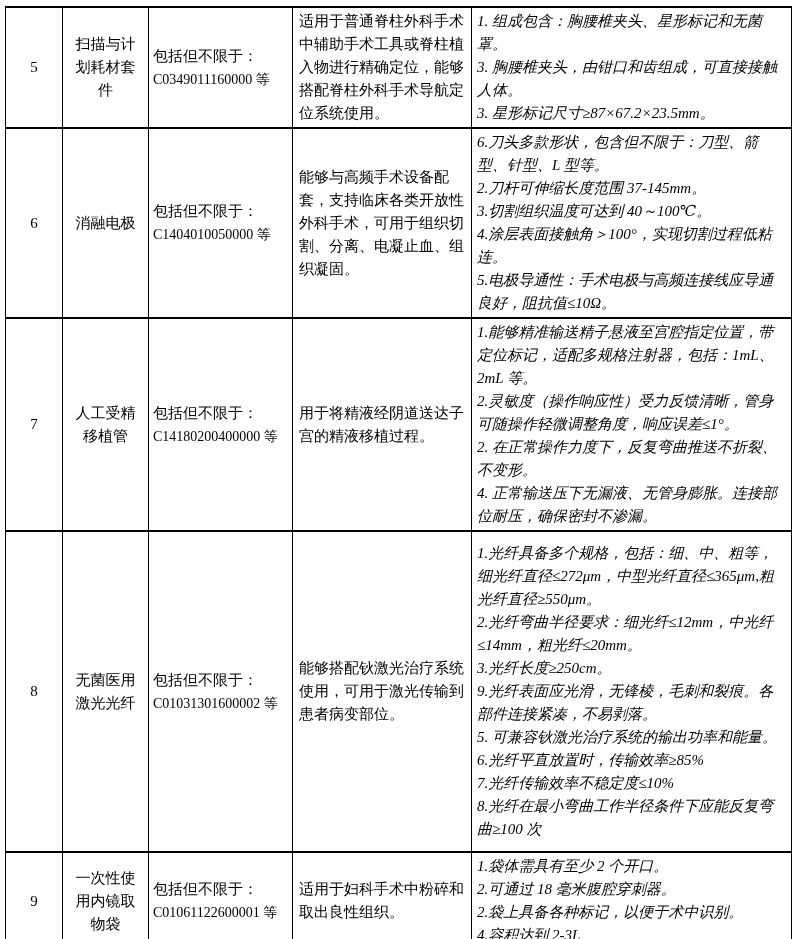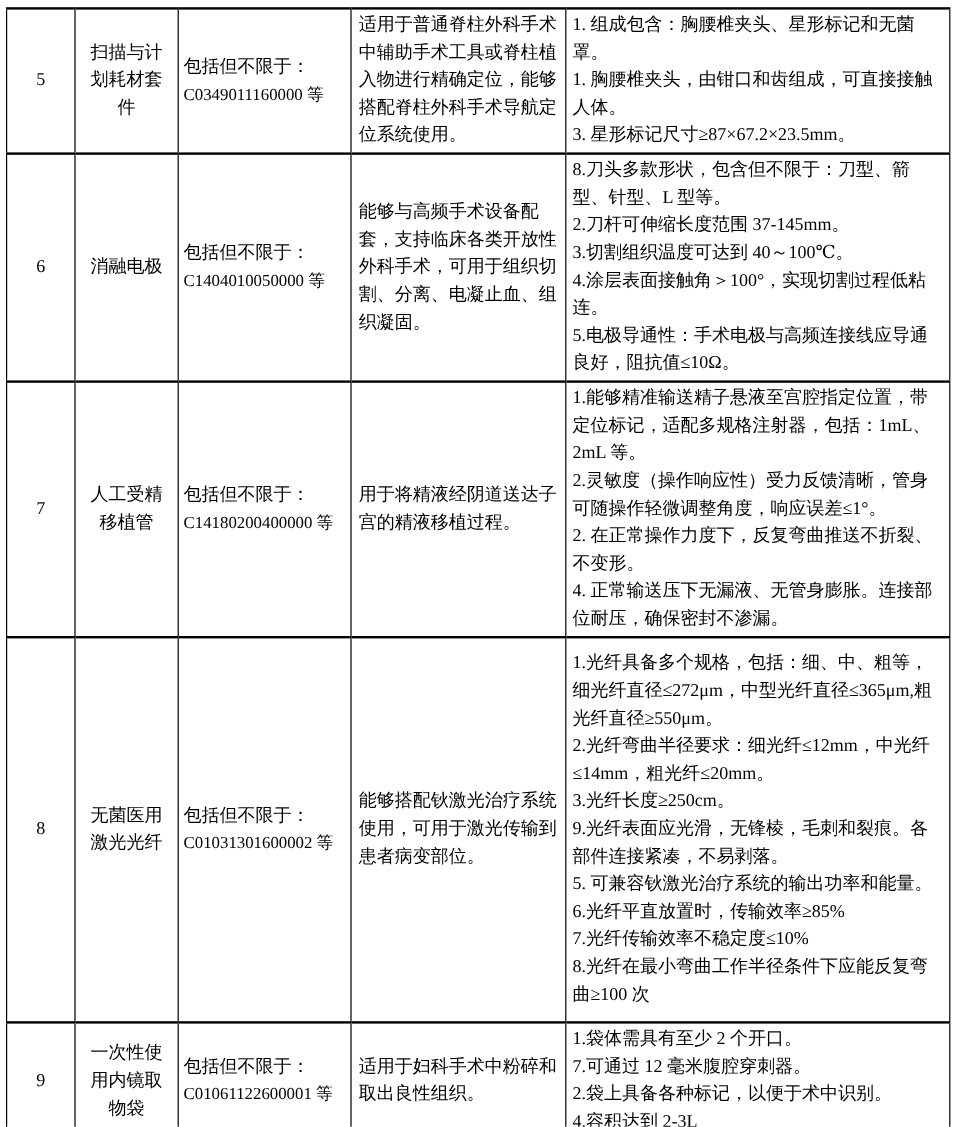--- a/index.html
+++ b/index.html
@@ -37,21 +37,21 @@
   col.c-desc { width: 179px; }
   col.c-spec { width: 320px; }
 
   td.cell-no   { text-align: center; }
   td.cell-name { text-align: center; padding: 2px 10px; font-family: Liberation Serif, serif; }
   td.cell-code { text-align: left; }
   td.cell-desc { text-align: left; padding: 2px 6px; }
   td.cell-spec { text-align: left; padding: 2px 5px; }
 
   .code-value { white-space: nowrap; font-size: 14px; }
-  .spec-item  { text-align: left; }
+  .spec-item  { text-align: left; font-style: italic; }
 
   tr:nth-child(1) { height: 121px; }
   tr:nth-child(2) { height: 184px; }
   tr:nth-child(3) { height: 210px; }
   tr:nth-child(4) { height: 321px; }
   tr:nth-child(5) { height: 90px; }
 </style>
 </head>
 <body>
 
@@ -67,34 +67,34 @@
       <tr>
     <td class="cell-no">5</td>
     <td class="cell-name">扫描与计划耗材套件</td>
     <td class="cell-code">
       <div class="code-prefix">包括但不限于：</div>
       <div class="code-value">C0349011160000 等</div>
     </td>
     <td class="cell-desc">适用于普通脊柱外科手术中辅助手术工具或脊柱植入物进行精确定位，能够搭配脊柱外科手术导航定位系统使用。</td>
     <td class="cell-spec">
           <div class="spec-item">1. 组成包含：胸腰椎夹头、星形标记和无菌罩。</div>
-          <div class="spec-item">1. 胸腰椎夹头，由钳口和齿组成，可直接接触人体。</div>
+          <div class="spec-item">3. 胸腰椎夹头，由钳口和齿组成，可直接接触人体。</div>
           <div class="spec-item">3. 星形标记尺寸≥87×67.2×23.5mm。</div>
         </td>
   </tr>
       <tr>
     <td class="cell-no">6</td>
     <td class="cell-name">消融电极</td>
     <td class="cell-code">
       <div class="code-prefix">包括但不限于：</div>
       <div class="code-value">C1404010050000 等</div>
     </td>
     <td class="cell-desc">能够与高频手术设备配套，支持临床各类开放性外科手术，可用于组织切割、分离、电凝止血、组织凝固。</td>
     <td class="cell-spec">
-          <div class="spec-item">8.刀头多款形状，包含但不限于：刀型、箭型、针型、L 型等。</div>
+          <div class="spec-item">6.刀头多款形状，包含但不限于：刀型、箭型、针型、L 型等。</div>
           <div class="spec-item">2.刀杆可伸缩长度范围 37-145mm。</div>
           <div class="spec-item">3.切割组织温度可达到 40～100℃。</div>
           <div class="spec-item">4.涂层表面接触角＞100°，实现切割过程低粘连。</div>
           <div class="spec-item">5.电极导通性：手术电极与高频连接线应导通良好，阻抗值≤10Ω。</div>
         </td>
   </tr>
       <tr>
     <td class="cell-no">7</td>
     <td class="cell-name">人工受精移植管</td>
     <td class="cell-code">
@@ -131,19 +131,19 @@
       <tr>
     <td class="cell-no">9</td>
     <td class="cell-name">一次性使用内镜取物袋</td>
     <td class="cell-code">
       <div class="code-prefix">包括但不限于：</div>
       <div class="code-value">C01061122600001 等</div>
     </td>
     <td class="cell-desc">适用于妇科手术中粉碎和取出良性组织。</td>
     <td class="cell-spec">
           <div class="spec-item">1.袋体需具有至少 2 个开口。</div>
-          <div class="spec-item">7.可通过 12 毫米腹腔穿刺器。</div>
+          <div class="spec-item">2.可通过 18 毫米腹腔穿刺器。</div>
           <div class="spec-item">2.袋上具备各种标记，以便于术中识别。</div>
           <div class="spec-item">4.容积达到 2-3L</div>
         </td>
   </tr>
     </tbody>
 </table>
 
 </body></html>

